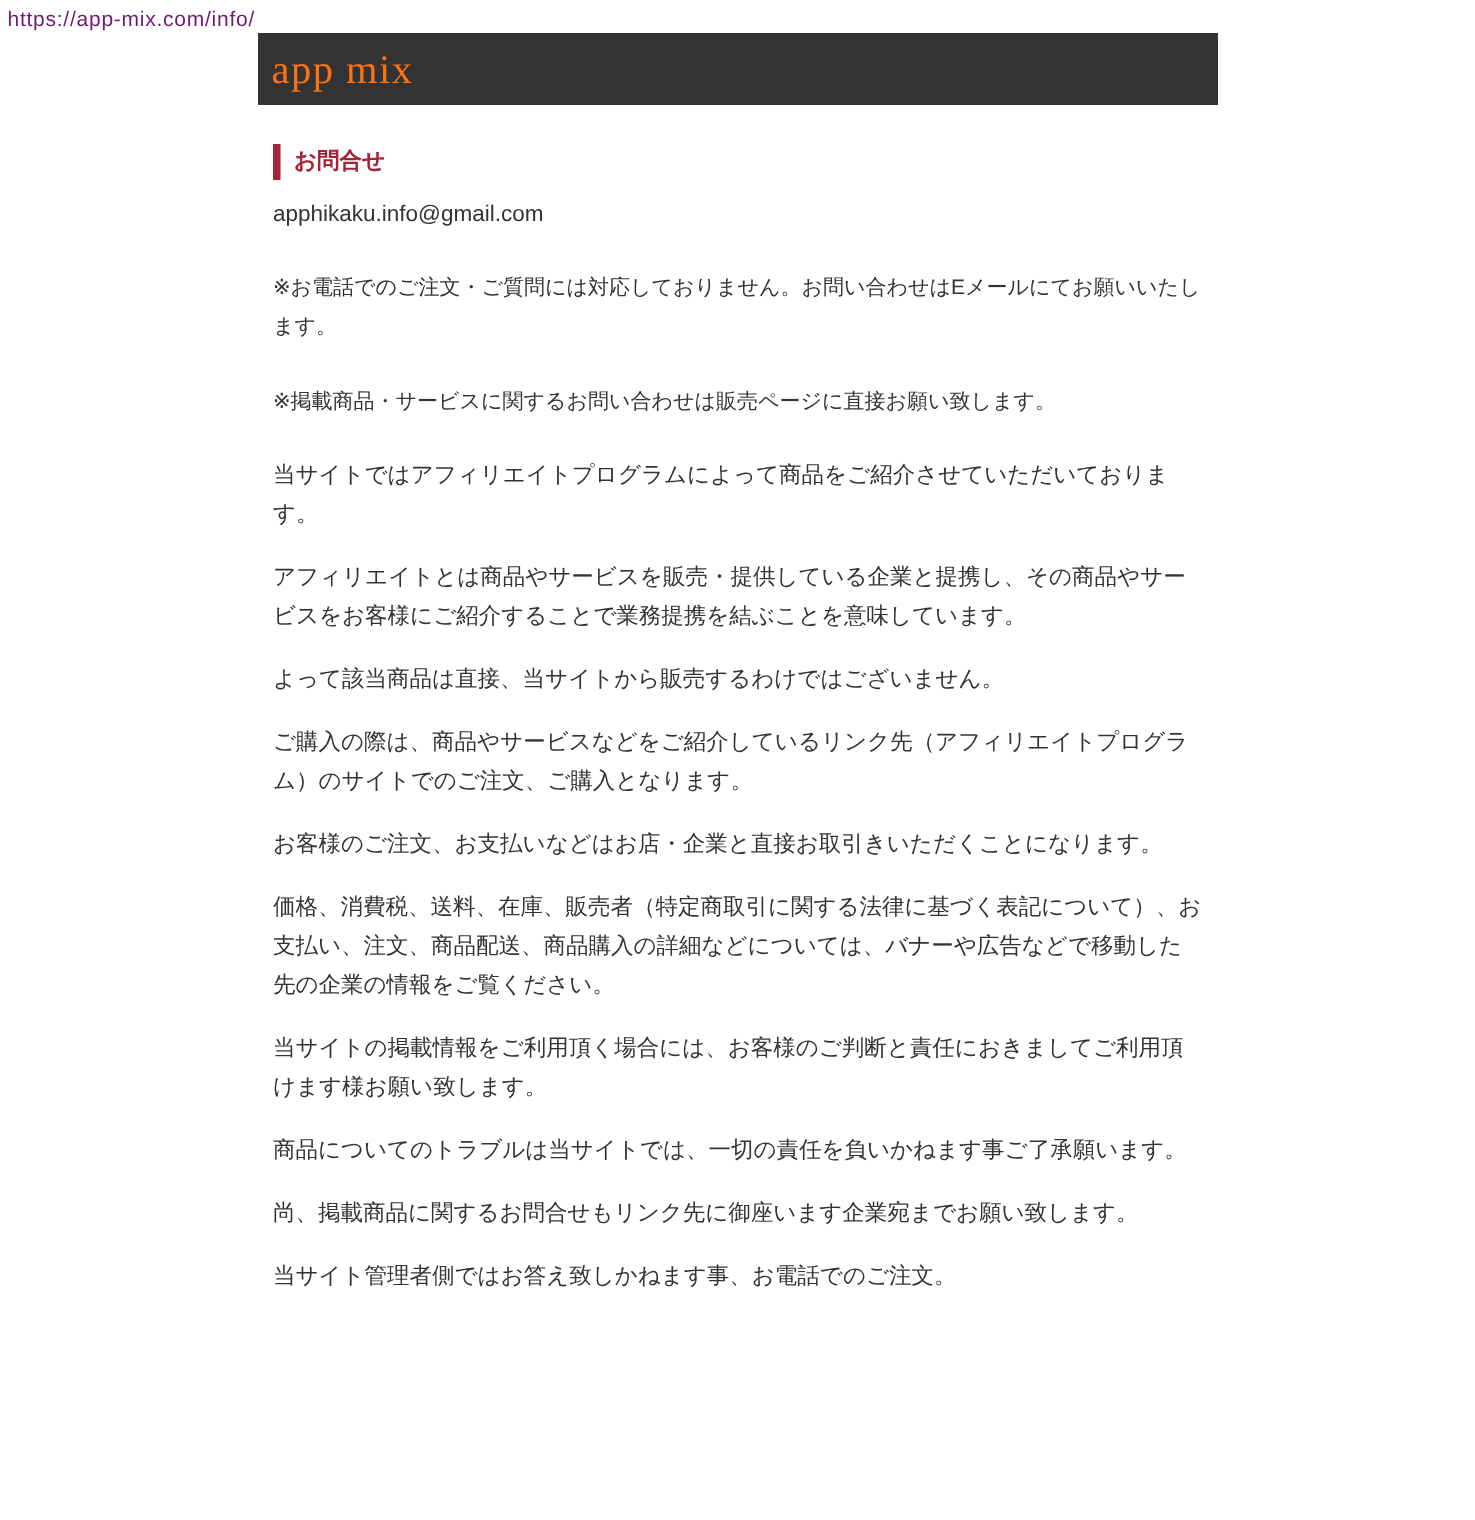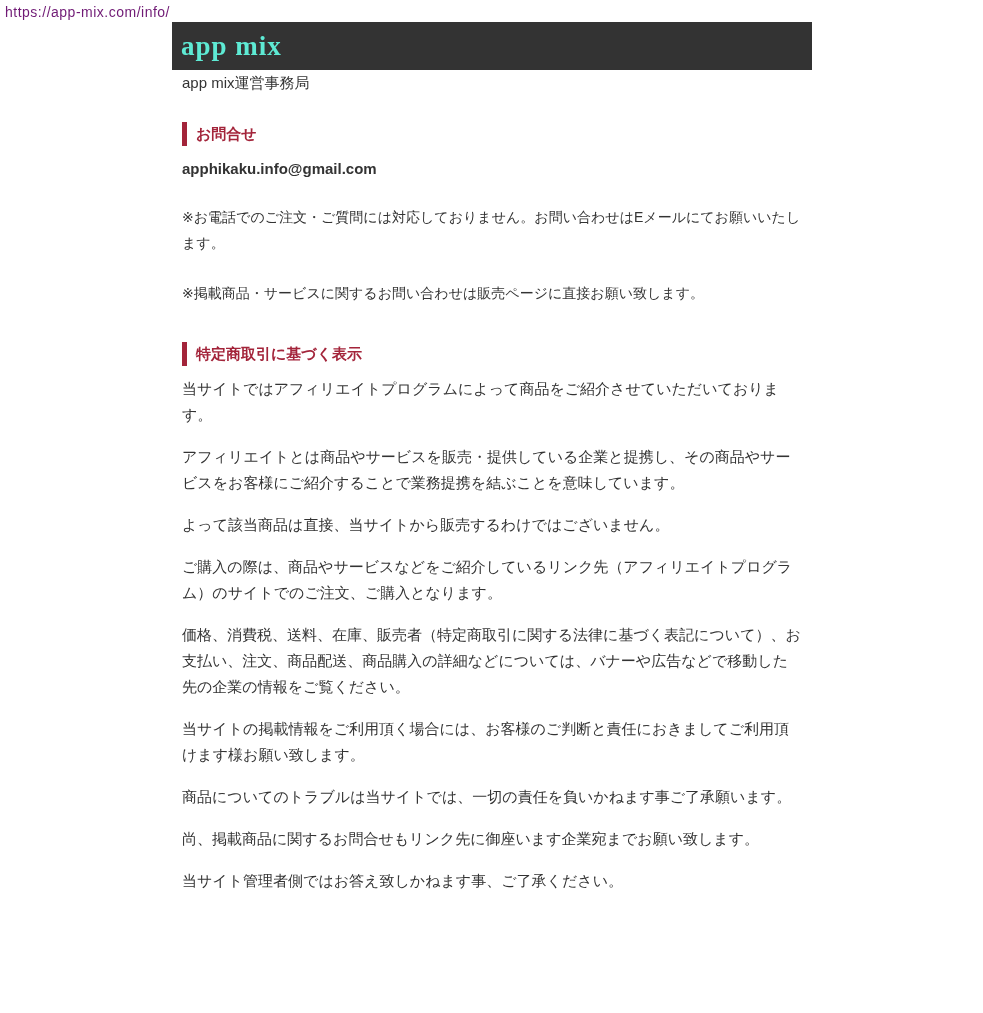--- a/index.html
+++ b/index.html
@@ -16,21 +16,21 @@
   .page {
     position: absolute; top: 22px; left: 172px; width: 640px;
   }
   .site-header {
     background: var(--header-bg, #333333);
     height: 48px; display: flex; align-items: center;
     padding-left: 9px; box-sizing: border-box;
   }
   .site-title {
     font-family: "Liberation Serif", "DejaVu Serif", serif;
-    font-weight: bold; font-size: 27px; color: #5eead4;
+    font-weight: normal; font-size: 27px; color: #f97316;
     letter-spacing: 1px; text-decoration: none; cursor: pointer;
   }
   .content {
     padding: 0 10px;
   }
   .operator-line {
     margin: 24px 0 0 0; font-size: 15px;
   }
   .section-heading {
     display: flex; align-items: center;
@@ -38,51 +38,50 @@
     border-left: 5px solid var(--heading-red, #a3243a);
     padding: 2px 0 2px 9px;
     color: var(--heading-red, #a3243a);
     font-size: 15px; font-weight: bold; line-height: 20px;
   }
   .section-heading.first { margin-top: 26px; }
   .content p {
     margin: 0 0 16px 0;
     font-size: 15px; line-height: 26px; color: #333;
   }
-  .email-line { margin: 0 0 22px 0 !important; font-weight: bold; }
+  .email-line { margin: 0 0 22px 0 !important; }
   .note { font-size: 14px !important; margin: 0 0 24px 0 !important; }
   .para { }
 </style>
 </head>
 <body>
 
 <div class="url-line">https://app-mix.com/info/</div>
 
 <div class="page">
 
   <header class="site-header">
     <a class="site-title">app mix</a>
   </header>
 
   <main class="content">
 
-    <p class="operator-line">app mix運営事務局</p>
 
     <h2 class="section-heading first">お問合せ</h2>
     <p class="email-line">apphikaku.info@gmail.com</p>
     <p class="note">※お電話でのご注文・ご質問には対応しておりません。お問い合わせはEメールにてお願いいたします。</p>
     <p class="note">※掲載商品・サービスに関するお問い合わせは販売ページに直接お願い致します。</p>
 
-    <h2 class="section-heading">特定商取引に基づく表示</h2>
     <p class="para">当サイトではアフィリエイトプログラムによって商品をご紹介させていただいております。</p>
     <p class="para">アフィリエイトとは商品やサービスを販売・提供している企業と提携し、その商品やサービスをお客様にご紹介することで業務提携を結ぶことを意味しています。</p>
     <p class="para">よって該当商品は直接、当サイトから販売するわけではございません。</p>
     <p class="para">ご購入の際は、商品やサービスなどをご紹介しているリンク先（アフィリエイトプログラム）のサイトでのご注文、ご購入となります。</p>
+    <p class="para">お客様のご注文、お支払いなどはお店・企業と直接お取引きいただくことになります。</p>
     <p class="para">価格、消費税、送料、在庫、販売者（特定商取引に関する法律に基づく表記について）、お支払い、注文、商品配送、商品購入の詳細などについては、バナーや広告などで移動した先の企業の情報をご覧ください。</p>
 
     <p class="para">当サイトの掲載情報をご利用頂く場合には、お客様のご判断と責任におきましてご利用頂けます様お願い致します。</p>
     <p class="para">商品についてのトラブルは当サイトでは、一切の責任を負いかねます事ご了承願います。</p>
     <p class="para">尚、掲載商品に関するお問合せもリンク先に御座います企業宛までお願い致します。</p>
-    <p class="para">当サイト管理者側ではお答え致しかねます事、ご了承ください。</p>
+    <p class="para">当サイト管理者側ではお答え致しかねます事、お電話でのご注文。</p>
 
   </main>
 
 </div>
 
 </body></html>

